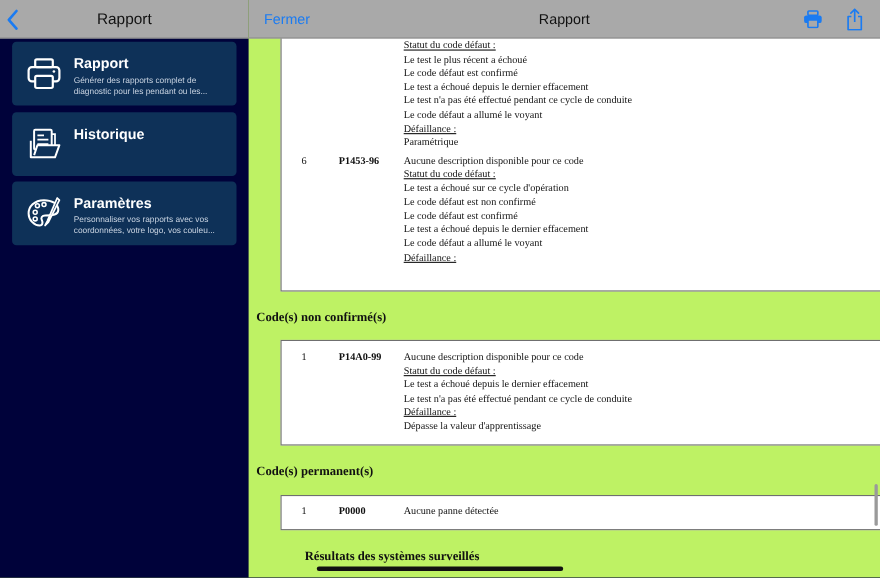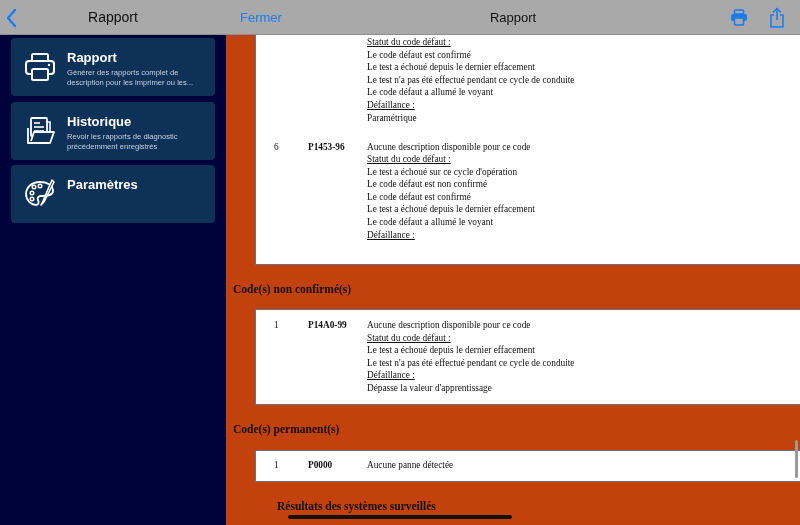--- a/index.html
+++ b/index.html
@@ -12,21 +12,21 @@
   .sidebar-nav .back { position: absolute; left: 5px; top: 8px; width: 14px; height: 20px; cursor: pointer; }
   .sidebar-nav .title { font-size: 14px; color: #111; font-weight: 500; }
 
   .card { position: absolute; left: 11px; width: 204px; height: 58px; background: #0e3158; border-radius: 4px; cursor: pointer; }
   .card .icon { position: absolute; left: 12px; top: 12px; width: 34px; height: 34px; }
   .card .c-title { position: absolute; left: 56px; top: 12px; font-size: 13px; font-weight: bold; color: #ffffff; }
   .card .c-desc { position: absolute; left: 56px; top: 30px; width: 144px; font-size: 7.6px; line-height: 10px; color: #c7d2e0; white-space: nowrap; overflow: hidden; }
   .card .c-desc span { display: block; overflow: hidden; text-overflow: ellipsis; }
 
   
-  .main { position: absolute; left: 226px; top: 0; width: 574px; height: 525px; background: #c2410c; overflow: hidden; }
+  .main { position: absolute; left: 226px; top: 0; width: 574px; height: 525px; background: #bef264; overflow: hidden; }
   .main-nav { position: absolute; left: 0; top: 0; width: 574px; height: 35px; background: #a9a9a9; border-bottom: 1px solid #8e8e8e; z-index: 5; }
   .main-nav .close { position: absolute; left: 14px; top: 10px; font-size: 13px; color: #1a7bf2; cursor: pointer; }
   .main-nav .title { position: absolute; left: 0; width: 574px; top: 10px; text-align: center; font-size: 13px; color: #111; }
   .main-nav .print { position: absolute; left: 504px; top: 9px; width: 18px; height: 17px; cursor: pointer; }
   .main-nav .share { position: absolute; left: 542px; top: 7px; width: 18px; height: 21px; cursor: pointer; }
 
   .doc { position: absolute; left: 0; top: 0; width: 574px; font-family: "Liberation Serif", serif; color: #111; font-size: 9.3px; }
   .box { position: absolute; left: 29px; width: 588px; border: 1.5px solid #6f6f6f; background: #fff; }
   .row { position: absolute; left: 0; width: 100%; }
   .row .num { position: absolute; left: 18px; }
@@ -53,50 +53,50 @@
   <div class="card" style="top:38px;">
     <svg class="icon" viewBox="0 0 34 34">
       <rect x="9" y="4" width="16" height="7" rx="1.5" fill="none" stroke="#fff" stroke-width="2"></rect>
       <rect x="3" y="11" width="28" height="13" rx="3" fill="none" stroke="#fff" stroke-width="2"></rect>
       <rect x="9" y="19" width="16" height="11" rx="1.5" fill="#0e3158" stroke="#fff" stroke-width="2"></rect>
       <circle cx="26" cy="15" r="1.2" fill="#fff"></circle>
     </svg>
     <div class="c-title">Rapport</div>
     <div class="c-desc">
       <span>Générer des rapports complet de</span>
-      <span>description pour les imprimer ou les...</span>
+      <span>diagnostic pour les pendant ou les...</span>
     </div>
   </div>
 
   <div class="card" style="top:102px;">
     <svg class="icon" viewBox="0 0 34 34">
       <rect x="8" y="4" width="16" height="18" rx="1" fill="none" stroke="#fff" stroke-width="1.8"></rect>
       <line x1="11" y1="9" x2="17" y2="9" stroke="#fff" stroke-width="1.6"></line>
       <line x1="11" y1="13" x2="21" y2="13" stroke="#fff" stroke-width="1.6"></line>
       <line x1="11" y1="17" x2="21" y2="17" stroke="#fff" stroke-width="1.6"></line>
       <path d="M5 14 V29 H27 L31 18 H11 L8 27" fill="#0e3158" stroke="#fff" stroke-width="1.8" stroke-linejoin="round"></path>
       <path d="M24 8 H27 V18" fill="none" stroke="#fff" stroke-width="1.6"></path>
     </svg>
     <div class="c-title">Historique</div>
-    <div class="c-desc">
-      <span>Revoir les rapports de diagnostic</span>
-      <span>précédemment enregistrés</span>
-    </div>
   </div>
 
   <div class="card" style="top:165px;padding-left:40px;">
     <svg class="icon" viewBox="0 0 34 34">
       <path d="M17 5 C8 5 3 11 3 17 C3 23 8 28 13 28 C16 28 16 25 15 23 C14 21 15 19 18 19 C23 19 30 19 30 14 C30 8 24 5 17 5 Z" fill="none" stroke="#fff" stroke-width="1.8"></path>
       <circle cx="9" cy="16" r="1.8" fill="none" stroke="#fff" stroke-width="1.4"></circle>
       <circle cx="11" cy="10" r="1.8" fill="none" stroke="#fff" stroke-width="1.4"></circle>
       <circle cx="17" cy="9" r="1.8" fill="none" stroke="#fff" stroke-width="1.4"></circle>
       <circle cx="9" cy="22" r="1.8" fill="none" stroke="#fff" stroke-width="1.4"></circle>
       <path d="M29 3 L20 24 L18 28 L21 25 L31 5 Z" fill="#0e3158" stroke="#fff" stroke-width="1.6" stroke-linejoin="round"></path>
     </svg>
     <div class="c-title">Paramètres</div>
+    <div class="c-desc">
+      <span>Personnaliser vos rapports avec vos</span>
+      <span>coordonnées, votre logo, vos couleu...</span>
+    </div>
   </div>
 </div>
 
 <div class="main">
   <div class="main-nav">
     <span class="close">Fermer</span>
     <span class="title">Rapport</span>
     <svg class="print" viewBox="0 0 18 17">
       <rect x="4.5" y="1" width="9" height="4" rx="0.8" fill="none" stroke="#1a7bf2" stroke-width="1.5"></rect>
       <rect x="1" y="5" width="16" height="7" rx="2" fill="#1a7bf2"></rect>
@@ -108,20 +108,21 @@
       <path d="M5.5 5 L9 1.5 L12.5 5" fill="none" stroke="#1a7bf2" stroke-width="1.5" stroke-linecap="round"></path>
     </svg>
   </div>
 
   <div class="doc">
 
     <div class="box" style="top:20px; height:245px;">
       <div class="row" style="top:15px;">
         <div class="lines">
           <div class="u">Statut du code défaut :</div>
+          <div>Le test le plus récent a échoué</div>
           <div>Le code défaut est confirmé</div>
           <div>Le test a échoué depuis le dernier effacement</div>
           <div>Le test n'a pas été effectué pendant ce cycle de conduite</div>
           <div>Le code défaut a allumé le voyant</div>
           <div class="u">Défaillance :</div>
           <div>Paramétrique</div>
         </div>
       </div>
       <div class="row" style="top:119.5px;">
         <span class="num" style="top:0;line-height:12.6px;">6</span>

